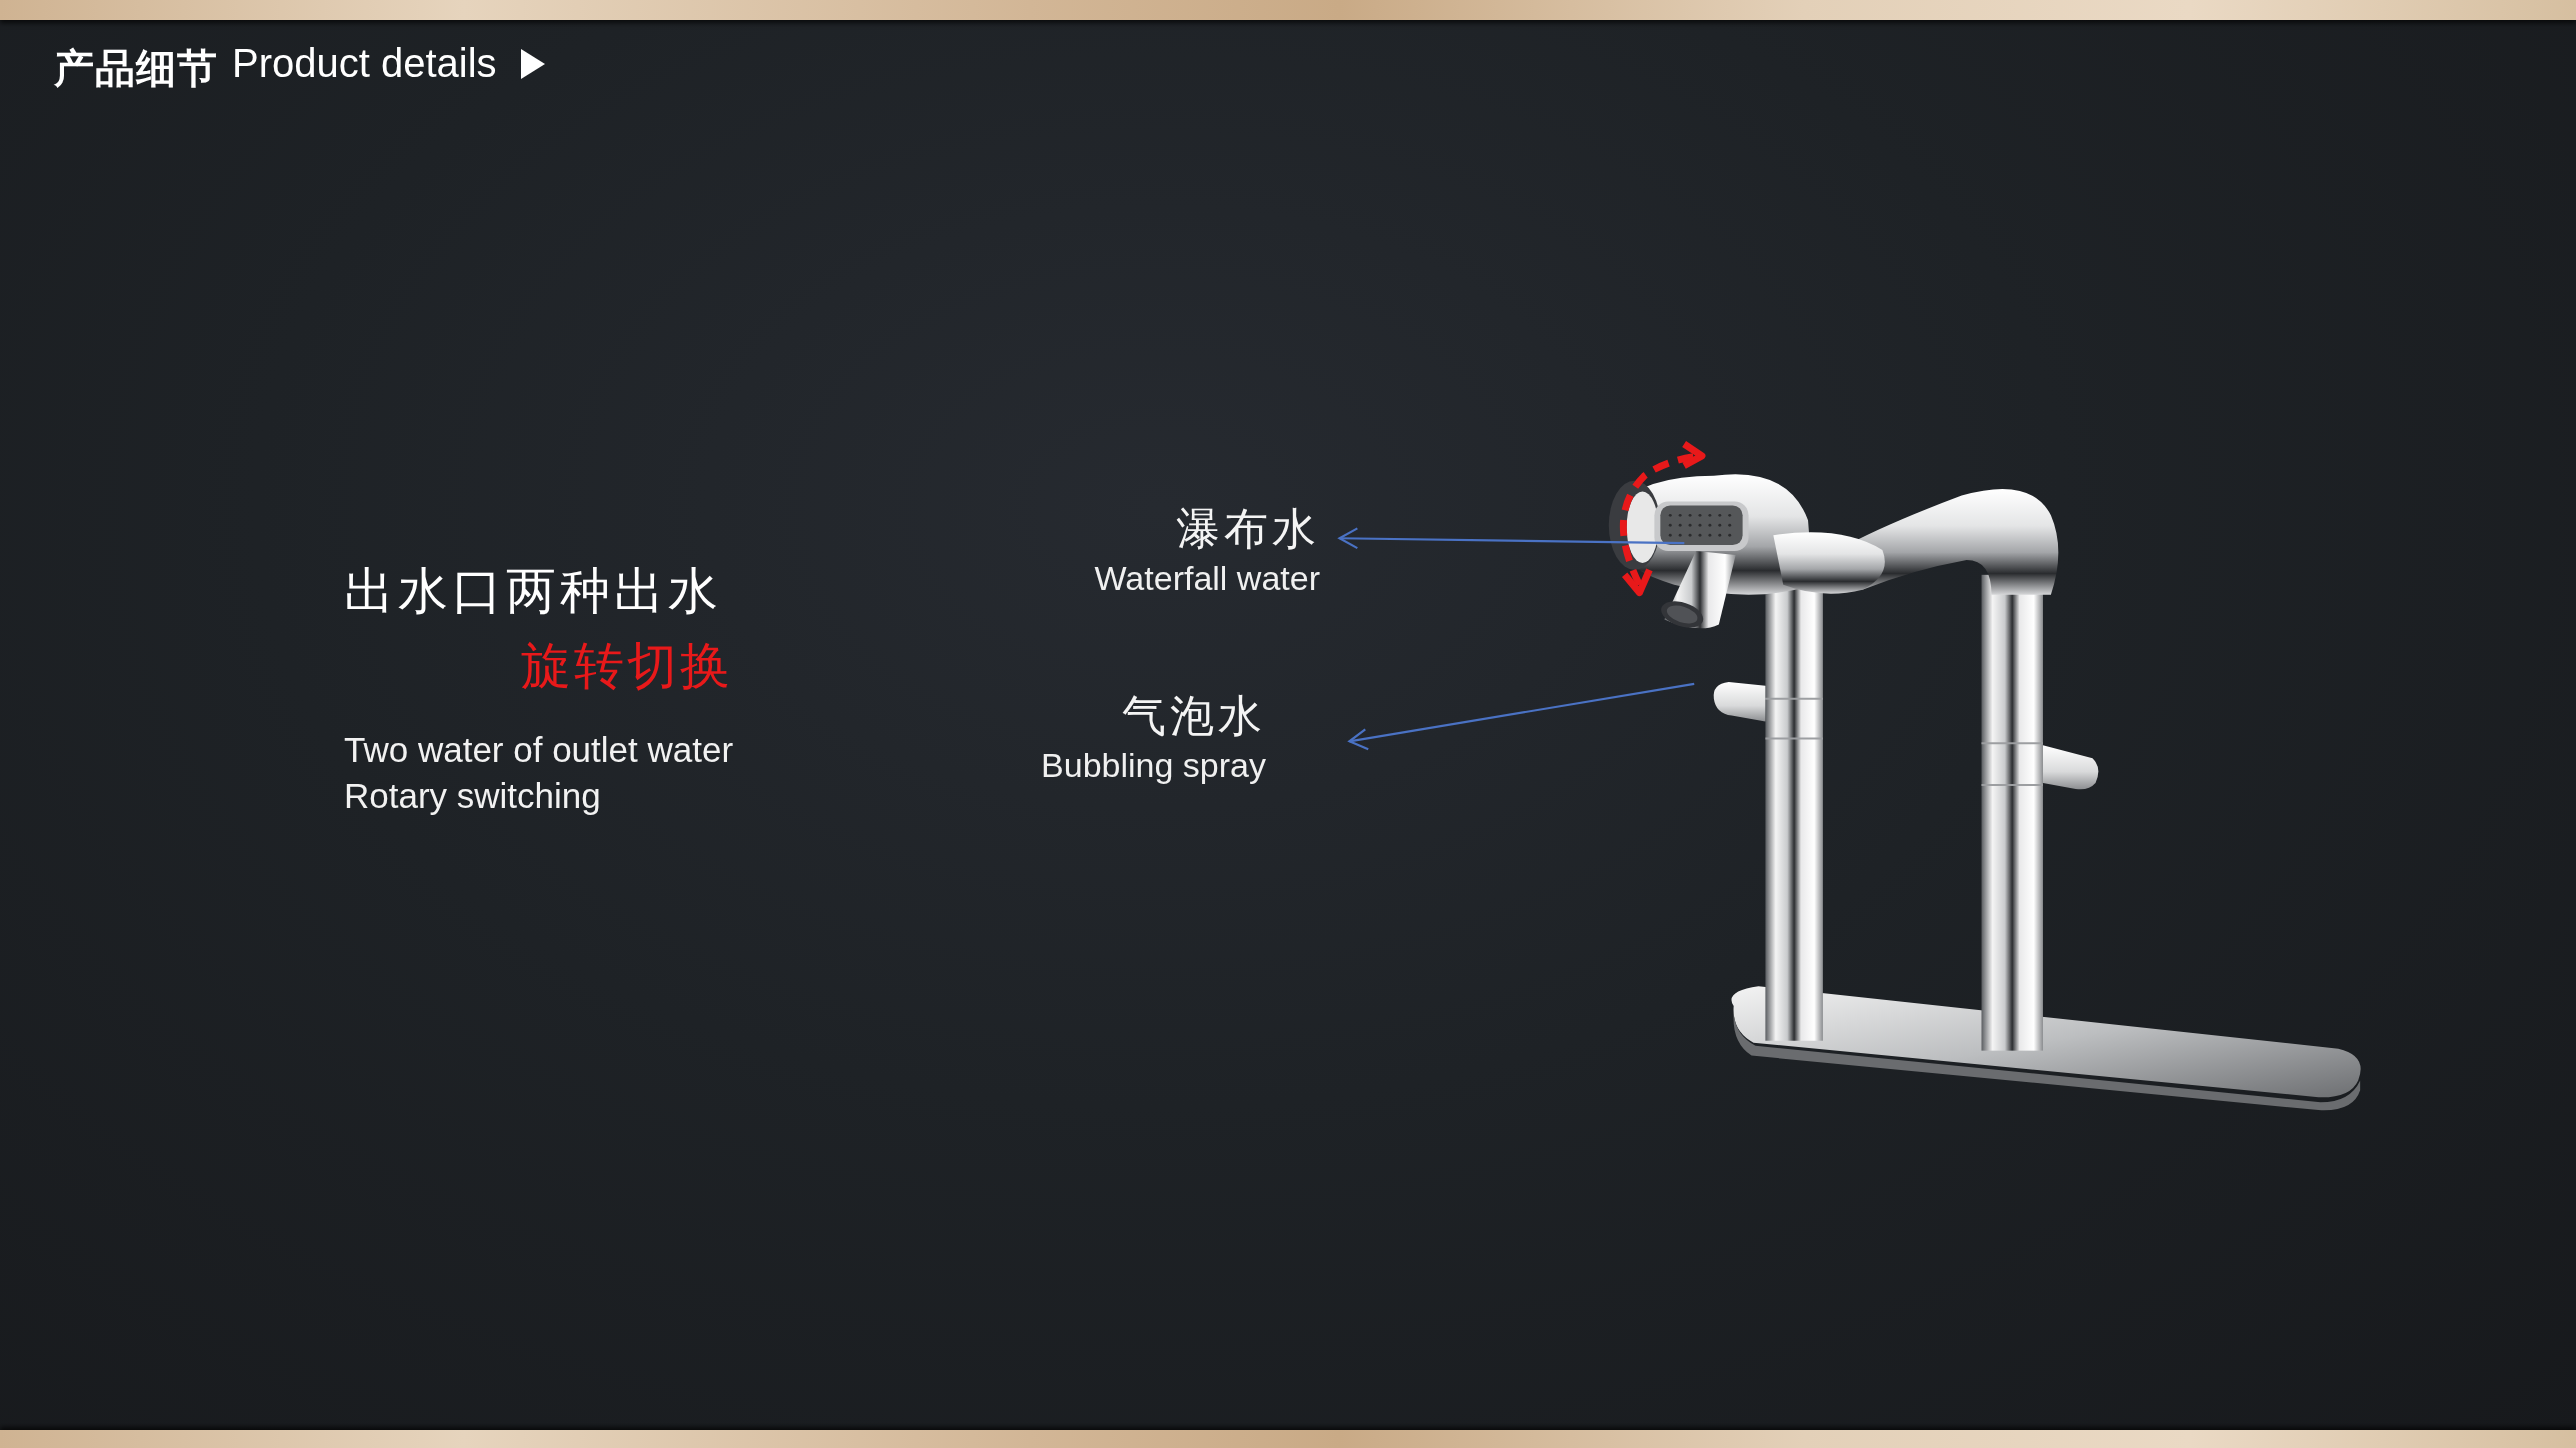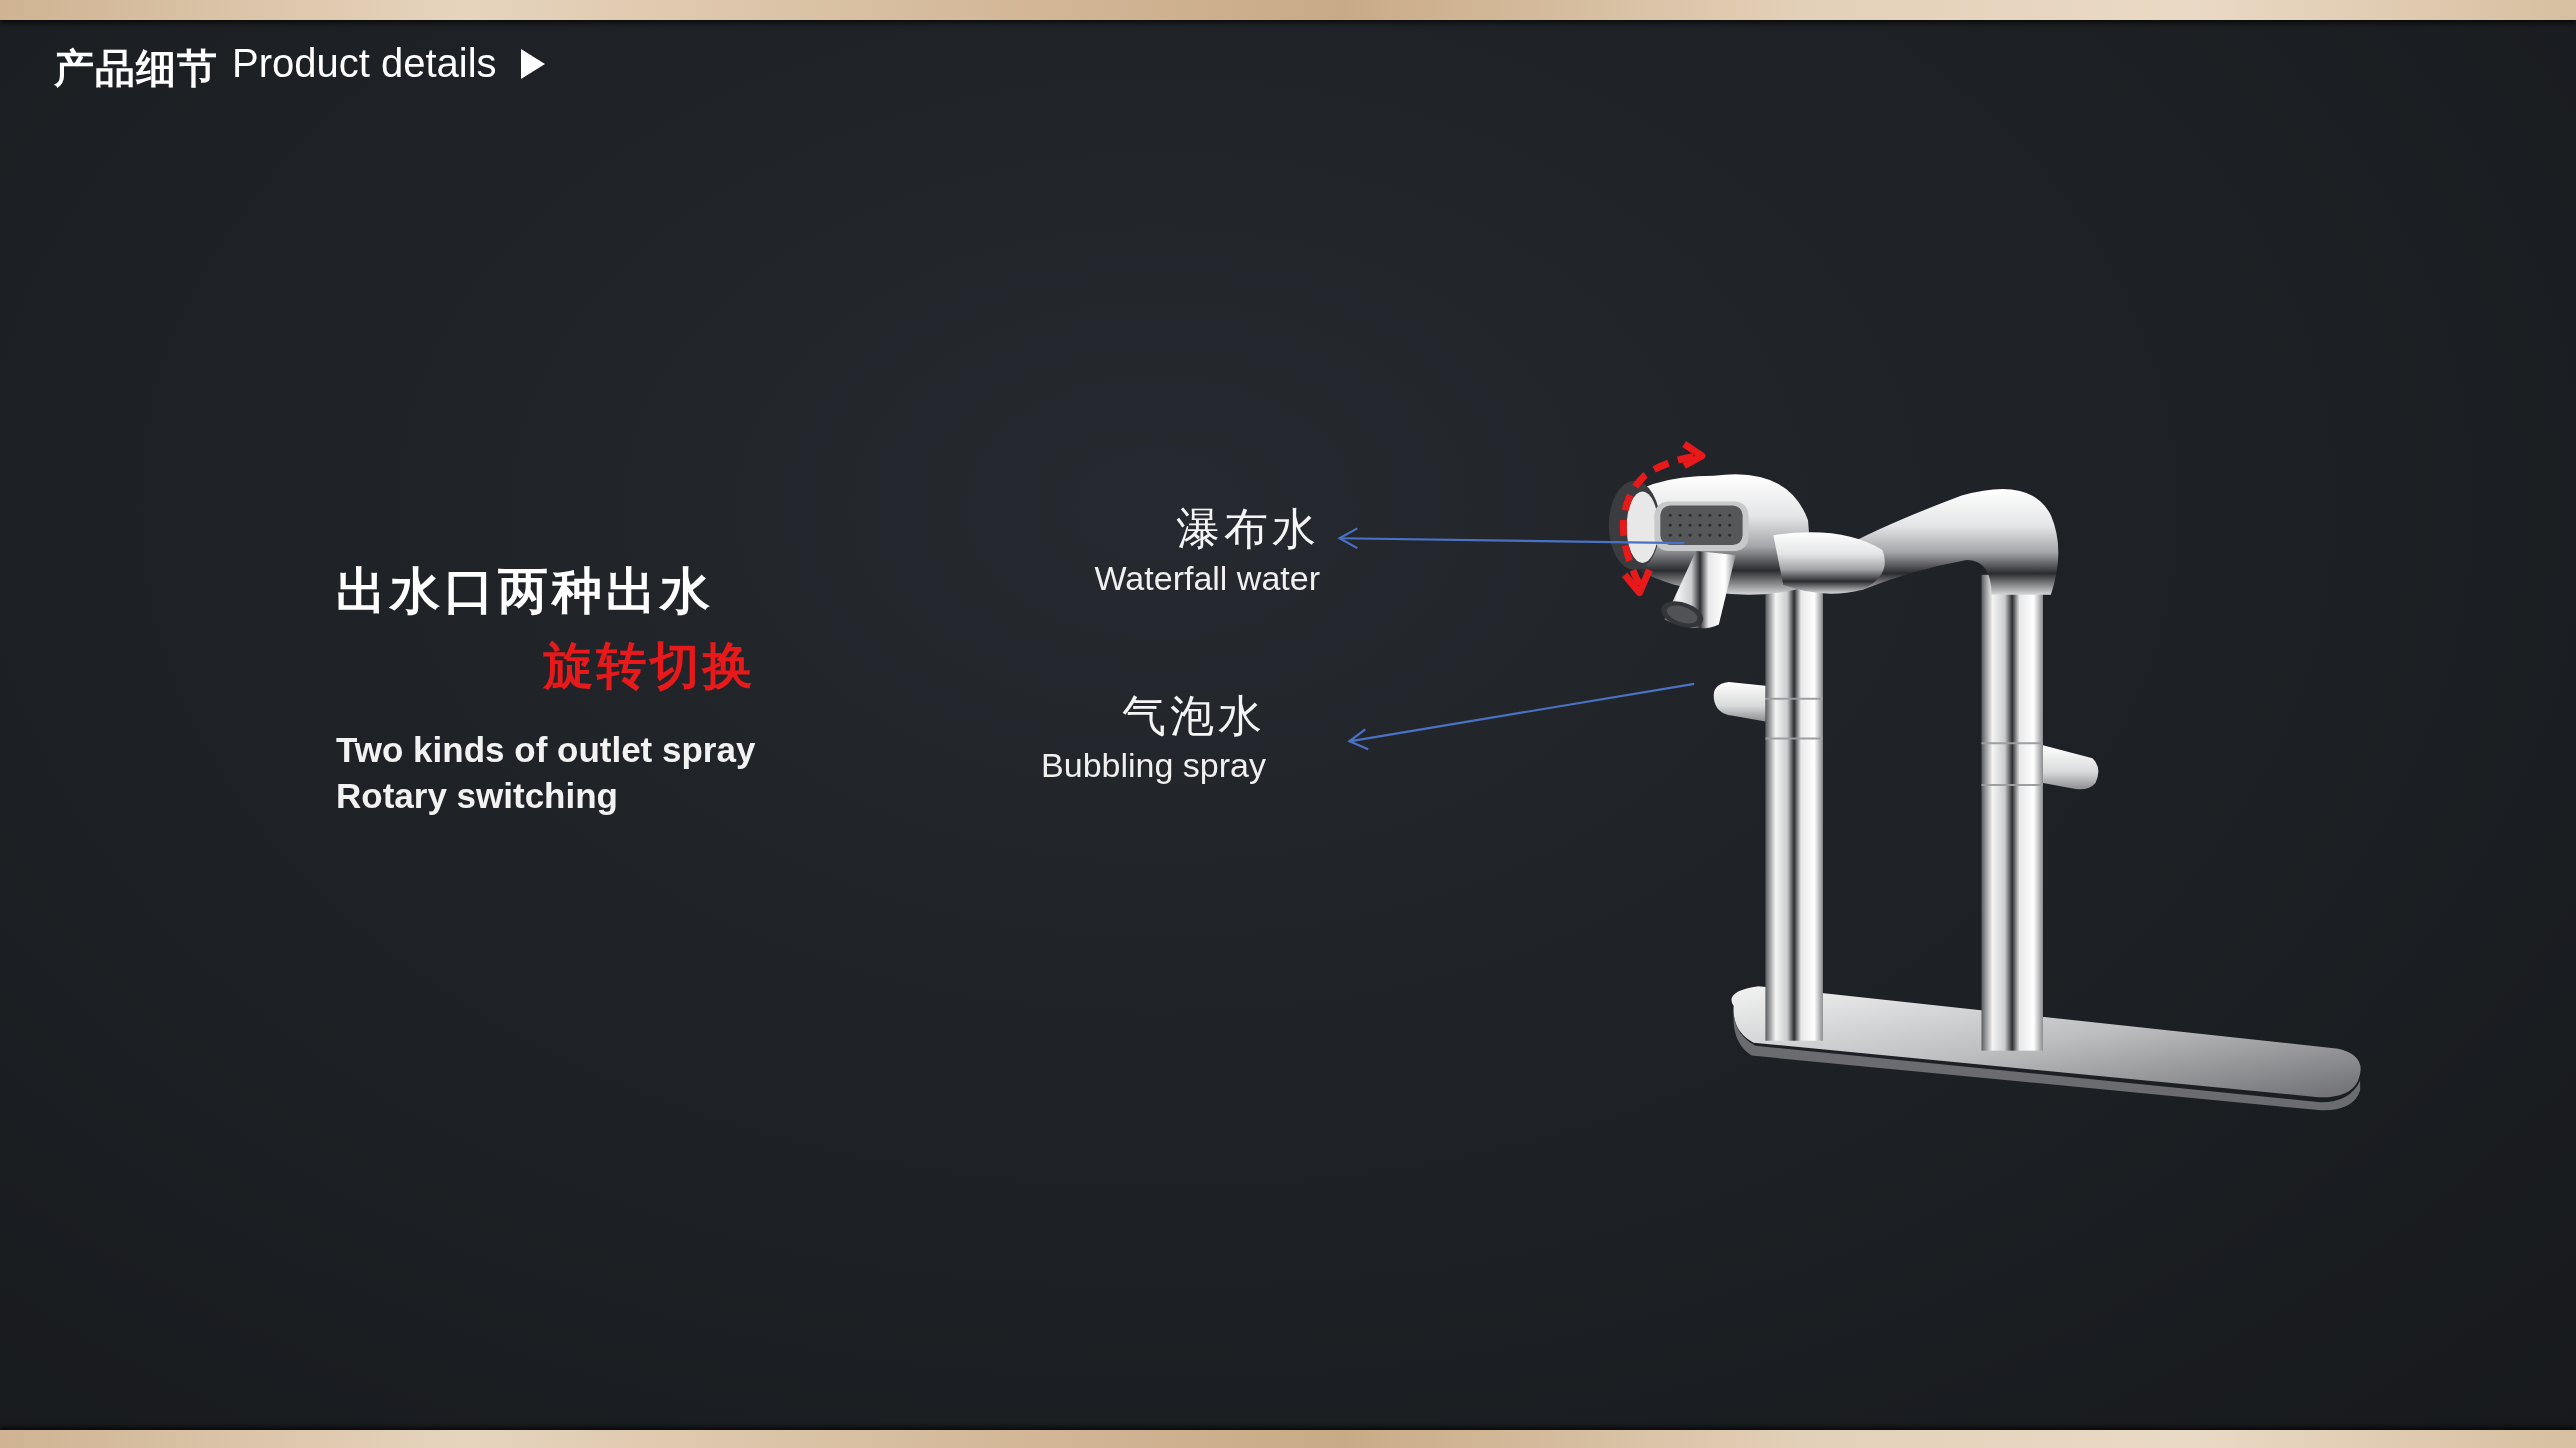--- a/index.html
+++ b/index.html
@@ -19,21 +19,21 @@
 
     .header { position: absolute; left: 54px; top: 36px; height: 55px; display: flex; align-items: center; }
     .header .cn { font-size: 40px; font-weight: bold; letter-spacing: 1px; margin-top: 10px; }
     .header .en { font-size: 40px; font-weight: 400; margin-left: 14px; font-family: "Liberation Sans", sans-serif; }
     .header .play-icon {
       width: 0; height: 0; margin-left: 24px;
       border-top: 15px solid transparent; border-bottom: 15px solid transparent;
       border-left: 24px solid #ffffff;
     }
 
-    .feature { position: absolute; left: 336px; top: 557px; font-weight: bold; }
+    .feature { position: absolute; left: 344px; top: 557px; }
     .feature .title { font-size: 50px; letter-spacing: 4px; line-height: 69px; color: #ffffff; }
     .feature .subtitle { font-size: 50px; letter-spacing: 3px; line-height: 69px; margin-top: 6px; text-align: right; }
     .feature .desc { margin-top: 26px; font-family: "Liberation Sans", sans-serif; font-size: 35px; line-height: 46px; color: #f2f2f2; }
 
     .callout { position: absolute; text-align: right; }
     .callout .cn { font-size: 44px; letter-spacing: 4px; line-height: 55px; color: #f4f4f4; }
     .callout .en { font-family: "Liberation Sans", sans-serif; font-size: 34px; line-height: 44px; color: #f0f0f0; }
     .callout.waterfall { right: 1256px; top: 501px; margin-left: 6px; }
     .callout.bubbling { right: 1310px; top: 688px; }
 
@@ -49,21 +49,21 @@
   <div class="header">
     <span class="cn">产品细节</span>
     <span class="en">Product details</span>
     <span class="play-icon"></span>
   </div>
 
   <div class="feature">
     <div class="title">出水口两种出水</div>
     <div class="subtitle" style="color:#e8191a;">旋转切换</div>
     <div class="desc">
-      <div>Two kinds of outlet spray</div>
+      <div>Two water of outlet water</div>
       <div>Rotary switching</div>
     </div>
   </div>
 
   <div class="callout waterfall">
     <div class="cn">瀑布水</div>
     <div class="en">Waterfall water</div>
   </div>
   <div class="callout bubbling">
     <div class="cn">气泡水</div>

